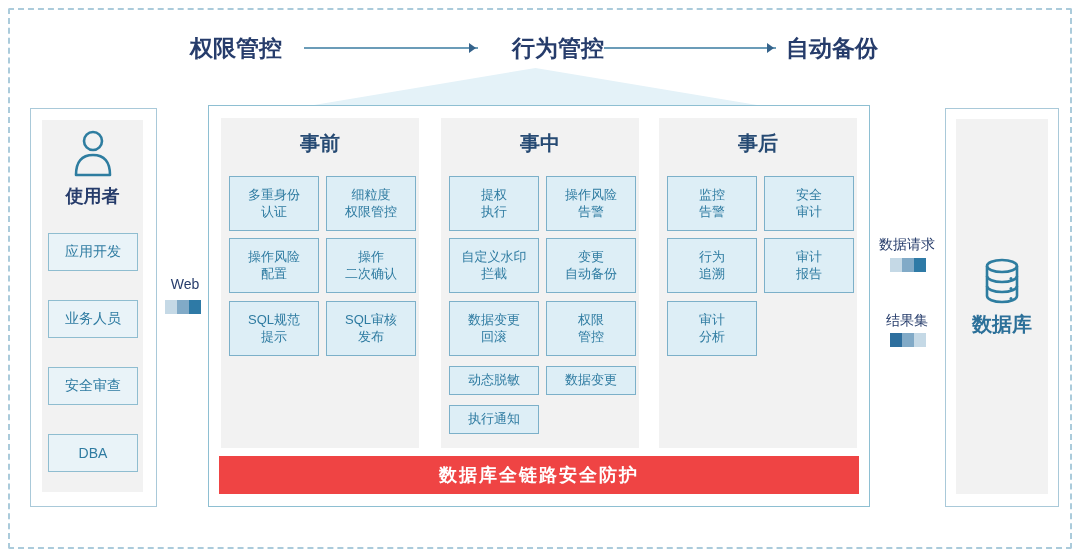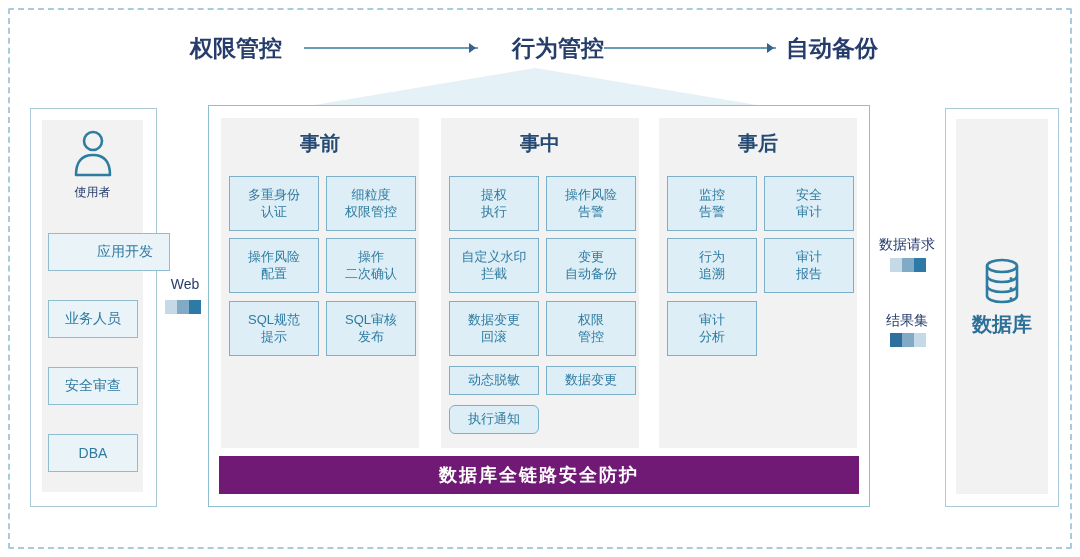--- a/index.html
+++ b/index.html
@@ -18,43 +18,43 @@
     content:"";position:absolute;right:-3px;top:-6px;width:0;height:0;
     border:5px solid transparent;border-left:7px solid #35638b;
   }
   .beam{
     position:absolute;left:308px;top:68px;width:455px;height:38px;
     background:#e4f2f8;clip-path:polygon(50% 0,0 100%,100% 100%);
   }
   
   .outer-box{position:absolute;background:#ffffff;border:1.5px solid #a9c9d9;}
   .gray-inner{position:absolute;background:#f2f2f2;}
-  .panel-title{position:absolute;width:100%;text-align:center;font-size:12px;font-weight:normal;color:#263c6b;}
+  .panel-title{position:absolute;width:100%;text-align:center;font-size:18px;font-weight:bold;color:#263c6b;}
   .side-item{
     position:absolute;left:6px;width:88px;height:36px;
     background:#e9f3f8;border:1px solid #8fbdd0;color:#2e7ba1;font-size:14px;
     display:flex;align-items:center;justify-content:center;text-align:center;
   }
   
   .flow-label{position:absolute;font-size:14px;color:#263c6b;white-space:nowrap;}
   .blocks{position:absolute;display:flex;}
   .blk{width:12px;height:14px;}
   
   .phase-col{position:absolute;top:12px;width:198px;height:330px;background:#f2f2f2;}
   .phase-title{position:absolute;top:12px;width:100%;text-align:center;font-size:20px;font-weight:bold;color:#264a73;}
   .pbox{
     position:absolute;width:90px;box-sizing:border-box;
     background:#ddeef6;border:1px solid #7cb0c9;color:#2e7ba1;font-size:13px;line-height:1.25;
     display:flex;align-items:center;justify-content:center;text-align:center;white-space:pre-line;
   }
   .c-l{left:8px;} .c-r{left:105px;}
   .r1{top:58px;height:55px;} .r2{top:120px;height:55px;} .r3{top:183px;height:55px;}
-  .r4{top:248px;height:29px;} .r5{top:287px;height:29px;border-radius:6px;}
+  .r4{top:248px;height:29px;} .r5{top:287px;height:29px;}
   .banner{
-    position:absolute;left:10px;top:350px;width:640px;height:38px;background:#701a75;
+    position:absolute;left:10px;top:350px;width:640px;height:38px;background:#ef4444;
     color:#ffffff;font-size:18px;font-weight:bold;letter-spacing:2px;
     display:flex;align-items:center;justify-content:center;
   }
   .db-title{position:absolute;top:192px;width:100%;text-align:center;font-size:20px;font-weight:bold;color:#2c7099;}
   .icon-wrap{position:absolute;width:100%;display:flex;justify-content:center;}
 </style>
 </head>
 <body>
 
 <div id="stage">
@@ -71,21 +71,21 @@
 
   <div class="outer-box" style="left:30px;top:108px;width:125px;height:397px;">
     <div class="gray-inner" style="left:11px;top:11px;width:101px;height:372px;">
       <div class="icon-wrap" style="top:10px;">
         <svg width="46" height="50" viewBox="0 0 46 50">
           <circle cx="23" cy="11" r="9" fill="none" stroke="#2e7da0" stroke-width="2.6"></circle>
           <path d="M6 45 Q6 25 23 25 Q40 25 40 45 Z" fill="none" stroke="#2e7da0" stroke-width="2.6" stroke-linejoin="round"></path>
         </svg>
       </div>
       <div class="panel-title" style="top:64px;">使用者</div>
-      <div class="side-item" style="top:113px;padding-left:32px;">应用开发</div>
+      <div class="side-item" style="top:113px;">应用开发</div>
       <div class="side-item" style="top:180px;">业务人员</div>
       <div class="side-item" style="top:247px;font-family:Liberation Mono, monospace;">安全审查</div>
       <div class="side-item" style="top:314px;">DBA</div>
     </div>
   </div>
 
   <div class="flow-label" style="left:163px;top:276px;width:44px;text-align:center;">Web</div>
   <div class="blocks" style="left:165px;top:300px;">
     <span class="blk" style="background:#c5d9e6;"></span>
       <span class="blk" style="background:#81aac7;"></span>

